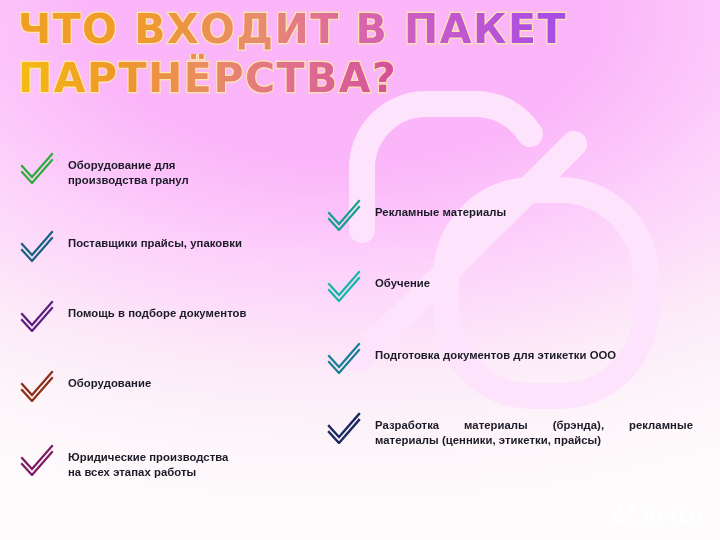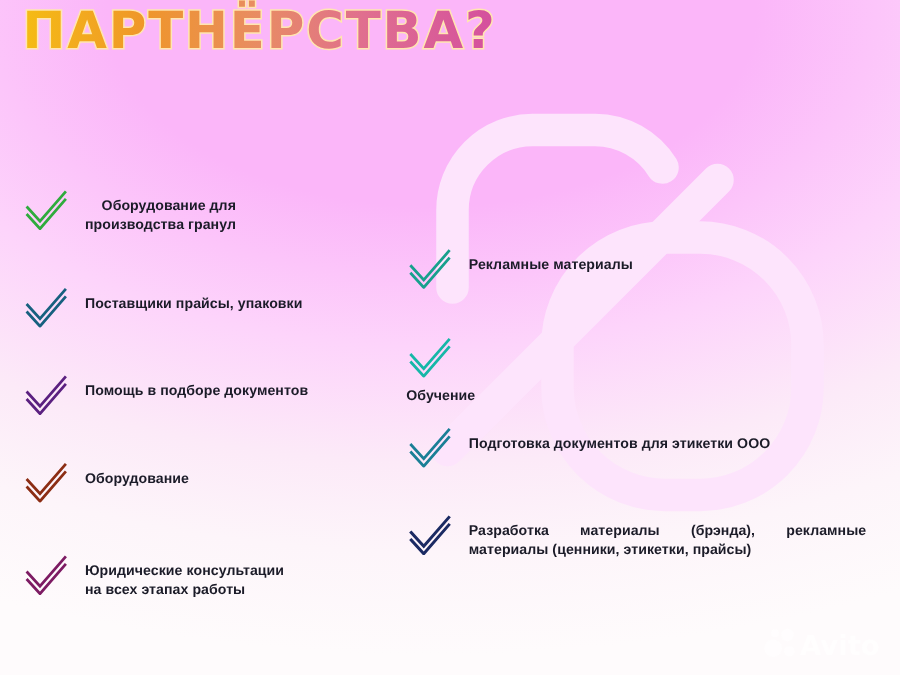--- a/index.html
+++ b/index.html
@@ -96,37 +96,52 @@
     <svg viewBox="0 0 380 380" xmlns="http://www.w3.org/2000/svg" aria-hidden="true">
       <g fill="none" stroke="#fde4fc" stroke-width="26" stroke-linecap="round" stroke-linejoin="round">
         <path d="M44,170 L44,108 A64,64 0 0 1 108,44 L158,44 A64,64 0 0 1 212,74"></path>
         <path d="M40,300 L256,84"></path>
         <rect x="128" y="130" width="200" height="206" rx="86" ry="86"></rect>
       </g>
     </svg>
   </div>
 
   <div id="title">
+    <div class="title-svg-wrap">
+      <svg width="560" height="48" viewBox="0 0 560 48" xmlns="http://www.w3.org/2000/svg">
+        <defs>
+          <linearGradient id="gradA" x1="0" y1="0" x2="1" y2="0">
+            <stop offset="0%" stop-color="#f0a024"></stop>
+            <stop offset="22%" stop-color="#ef9a2c"></stop>
+            <stop offset="44%" stop-color="#e78c6e"></stop>
+            <stop offset="58%" stop-color="#e06a9c"></stop>
+            <stop offset="74%" stop-color="#c95bc8"></stop>
+            <stop offset="100%" stop-color="#a44be8"></stop>
+          </linearGradient>
+        </defs>
+        <text id="t1" x="0" y="37" font-family="'DejaVu Sans', sans-serif" font-size="41" font-weight="bold" letter-spacing="1.5" stroke="#ffe6b0" stroke-width="2.4" paint-order="stroke" fill="url(#gradA)">ЧТО ВХОДИТ В ПАКЕТ</text>
+      </svg>
+    </div>
     <div class="title-svg-wrap" style="margin-top:-6px;">
       <svg width="560" height="50" viewBox="0 0 560 50" xmlns="http://www.w3.org/2000/svg">
         <defs>
           <linearGradient id="gradB" x1="0" y1="0" x2="1" y2="0">
             <stop offset="0%" stop-color="#f5bc14"></stop>
             <stop offset="26%" stop-color="#ef962a"></stop>
             <stop offset="50%" stop-color="#e88c63"></stop>
             <stop offset="72%" stop-color="#e06f8f"></stop>
             <stop offset="100%" stop-color="#d44f9e"></stop>
           </linearGradient>
         </defs>
         <text id="t2" x="0" y="38" font-family="'DejaVu Sans', sans-serif" font-size="41" font-weight="bold" letter-spacing="1.5" stroke="#ffe6b0" stroke-width="2.4" paint-order="stroke" fill="url(#gradB)">ПАРТНЁРСТВА?</text>
       </svg>
     </div>
   </div>
 
-  <div class="item col-left" style="top:150px;text-align:right;">
+  <div class="item col-left" style="top:150px;">
     <span class="check">
       <svg viewBox="0 0 38 34">
           <path d="M4,16 L14,27 L34,4" fill="none" stroke="#2fab3d" stroke-width="2.2" stroke-linecap="square" stroke-linejoin="miter"></path>
           <path d="M4,16 L14,27 L34,4" fill="none" stroke="#2fab3d" stroke-width="2.2" stroke-linecap="square" transform="translate(0,6)"></path>
         </svg>
     </span>
     <span class="item-label">Оборудование для
 производства гранул</span>
   </div>
 
@@ -160,35 +175,35 @@
     <span class="item-label">Оборудование</span>
   </div>
 
   <div class="item col-left" style="top:442px;">
     <span class="check">
       <svg viewBox="0 0 38 34">
           <path d="M4,16 L14,27 L34,4" fill="none" stroke="#7d1b63" stroke-width="2.2" stroke-linecap="square"></path>
           <path d="M4,16 L14,27 L34,4" fill="none" stroke="#7d1b63" stroke-width="2.2" stroke-linecap="square" transform="translate(0,6)"></path>
         </svg>
     </span>
-    <span class="item-label">Юридические   консультации
+    <span class="item-label">Юридические   производства
 на всех этапах работы</span>
   </div>
 
   <div class="item col-right" style="top:197px;">
     <span class="check">
       <svg viewBox="0 0 38 34">
           <path d="M4,16 L14,27 L34,4" fill="none" stroke="#17a08d" stroke-width="2.2" stroke-linecap="square"></path>
           <path d="M4,16 L14,27 L34,4" fill="none" stroke="#17a08d" stroke-width="2.2" stroke-linecap="square" transform="translate(0,6)"></path>
         </svg>
     </span>
     <span class="item-label">Рекламные материалы</span>
   </div>
 
-  <div class="item col-right" style="top:268px;flex-direction:column;">
+  <div class="item col-right" style="top:268px;">
     <span class="check">
       <svg viewBox="0 0 38 34">
           <path d="M4,16 L14,27 L34,4" fill="none" stroke="#16b7a8" stroke-width="2.2" stroke-linecap="square"></path>
           <path d="M4,16 L14,27 L34,4" fill="none" stroke="#16b7a8" stroke-width="2.2" stroke-linecap="square" transform="translate(0,6)"></path>
         </svg>
     </span>
     <span class="item-label">Обучение</span>
   </div>
 
   <div class="item col-right" style="top:340px;">

